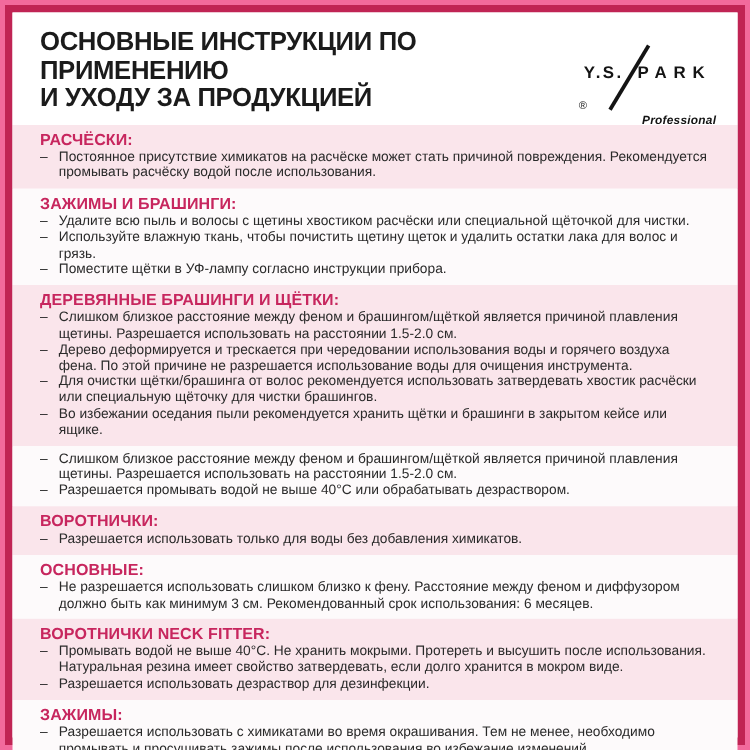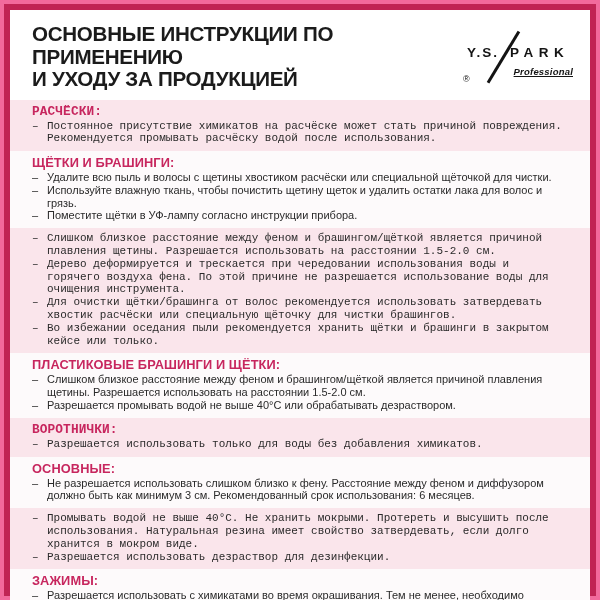--- a/index.html
+++ b/index.html
@@ -18,21 +18,21 @@
     box-sizing: border-box;
     width: 100%; height: 100%;
     border: 6px solid #c02454;
     background: #ffffff;
     display: flex;
     flex-direction: column;
   }
   header {
     display: flex;
     justify-content: space-between;
-    align-items: center;
+    align-items: flex-end;
     padding: 13px 16px 9px 22px;
     background: #ffffff;
   }
   .page-title {
     margin: 0;
     font-size: 21px;
     line-height: 22.5px;
     font-weight: 700;
     color: #1b1b1b;
     letter-spacing: -0.3px;
@@ -47,33 +47,32 @@
   }
   .logo-ys  { left: 7px;  letter-spacing: 2px; }
   .logo-park { left: 50px; letter-spacing: 5.5px; }
   .logo-slash {
     position: absolute; left: 42px; top: -2px;
     width: 2.5px; height: 60px;
     background: #141414;
     transform: rotate(31deg);
   }
   .logo-sub {
-    position: absolute; right: 1px; top: 37px;
+    position: absolute; right: 1px; top: 57px;
     font-size: 9.5px; font-weight: 700; font-style: italic; color: #141414;
     letter-spacing: 0.2px;
-    text-decoration: underline;
   }
   .logo-reg {
     position: absolute; left: 3px; top: 45px;
     font-size: 9px; color: #141414;
   }
   
   main { flex: 1; display: flex; flex-direction: column; }
   .section { padding: 4px 18px 6px 22px; }
-  .tone-pink  { background: #fae5eb; font-family: Liberation Mono, monospace; }
+  .tone-pink  { background: #fae5eb; }
   .tone-white { background: #fdfafb; }
   .section-heading {
     margin: 0 0 1px 0;
     font-size: 12.8px;
     line-height: 15px;
     font-weight: 700;
     color: #c7265e;
     letter-spacing: 0.1px;
   }
   .item {
@@ -118,58 +117,58 @@
         <section class="section tone-pink">
     <h2 class="section-heading">РАСЧЁСКИ:</h2>
     <div class="items">
             <div class="item">
     <span class="dash">–</span>
     <span class="item-text">Постоянное присутствие химикатов на расчёске может стать причиной повреждения. Рекомендуется промывать расчёску водой после использования.</span>
   </div>
           </div>
   </section>
         <section class="section tone-white">
-    <h2 class="section-heading">ЩЁТКИ И БРАШИНГИ:</h2>
+    <h2 class="section-heading">ЗАЖИМЫ И БРАШИНГИ:</h2>
     <div class="items">
             <div class="item">
     <span class="dash">–</span>
     <span class="item-text">Удалите всю пыль и волосы с щетины хвостиком расчёски или специальной щёточкой для чистки.</span>
   </div>
             <div class="item">
     <span class="dash">–</span>
     <span class="item-text">Используйте влажную ткань, чтобы почистить щетину щеток и удалить остатки лака для волос и грязь.</span>
   </div>
             <div class="item">
     <span class="dash">–</span>
     <span class="item-text">Поместите щётки в УФ-лампу согласно инструкции прибора.</span>
   </div>
           </div>
   </section>
         <section class="section tone-pink">
+    <h2 class="section-heading">ДЕРЕВЯННЫЕ БРАШИНГИ И ЩЁТКИ:</h2>
     <div class="items">
             <div class="item">
     <span class="dash">–</span>
     <span class="item-text">Слишком близкое расстояние между феном и брашингом/щёткой является причиной плавления щетины. Разрешается использовать на расстоянии 1.5-2.0 см.</span>
   </div>
             <div class="item">
     <span class="dash">–</span>
     <span class="item-text">Дерево деформируется и трескается при чередовании использования воды и горячего воздуха фена. По этой причине не разрешается использование воды для очищения инструмента.</span>
   </div>
             <div class="item">
     <span class="dash">–</span>
     <span class="item-text">Для очистки щётки/брашинга от волос рекомендуется использовать затвердевать хвостик расчёски или специальную щёточку для чистки брашингов.</span>
   </div>
             <div class="item">
     <span class="dash">–</span>
-    <span class="item-text">Во избежании оседания пыли рекомендуется хранить щётки и брашинги в закрытом кейсе или только.</span>
-  </div>
-          </div>
-  </section>
-        <section class="section tone-white">
-    <h2 class="section-heading">ПЛАСТИКОВЫЕ БРАШИНГИ И ЩЁТКИ:</h2>
+    <span class="item-text">Во избежании оседания пыли рекомендуется хранить щётки и брашинги в закрытом кейсе или ящике.</span>
+  </div>
+          </div>
+  </section>
+        <section class="section tone-white">
     <div class="items">
             <div class="item">
     <span class="dash">–</span>
     <span class="item-text">Слишком близкое расстояние между феном и брашингом/щёткой является причиной плавления щетины. Разрешается использовать на расстоянии 1.5-2.0 см.</span>
   </div>
             <div class="item">
     <span class="dash">–</span>
     <span class="item-text">Разрешается промывать водой не выше 40°C или обрабатывать дезраствором.</span>
   </div>
           </div>
@@ -186,20 +185,21 @@
         <section class="section tone-white">
     <h2 class="section-heading">ОСНОВНЫЕ:</h2>
     <div class="items">
             <div class="item">
     <span class="dash">–</span>
     <span class="item-text">Не разрешается использовать слишком близко к фену. Расстояние между феном и диффузором должно быть как минимум 3 см. Рекомендованный срок использования: 6 месяцев.</span>
   </div>
           </div>
   </section>
         <section class="section tone-pink">
+    <h2 class="section-heading">ВОРОТНИЧКИ NECK FITTER:</h2>
     <div class="items">
             <div class="item">
     <span class="dash">–</span>
     <span class="item-text">Промывать водой не выше 40°C. Не хранить мокрыми. Протереть и высушить после использования. Натуральная резина имеет свойство затвердевать, если долго хранится в мокром виде.</span>
   </div>
             <div class="item">
     <span class="dash">–</span>
     <span class="item-text">Разрешается использовать дезраствор для дезинфекции.</span>
   </div>
           </div>

